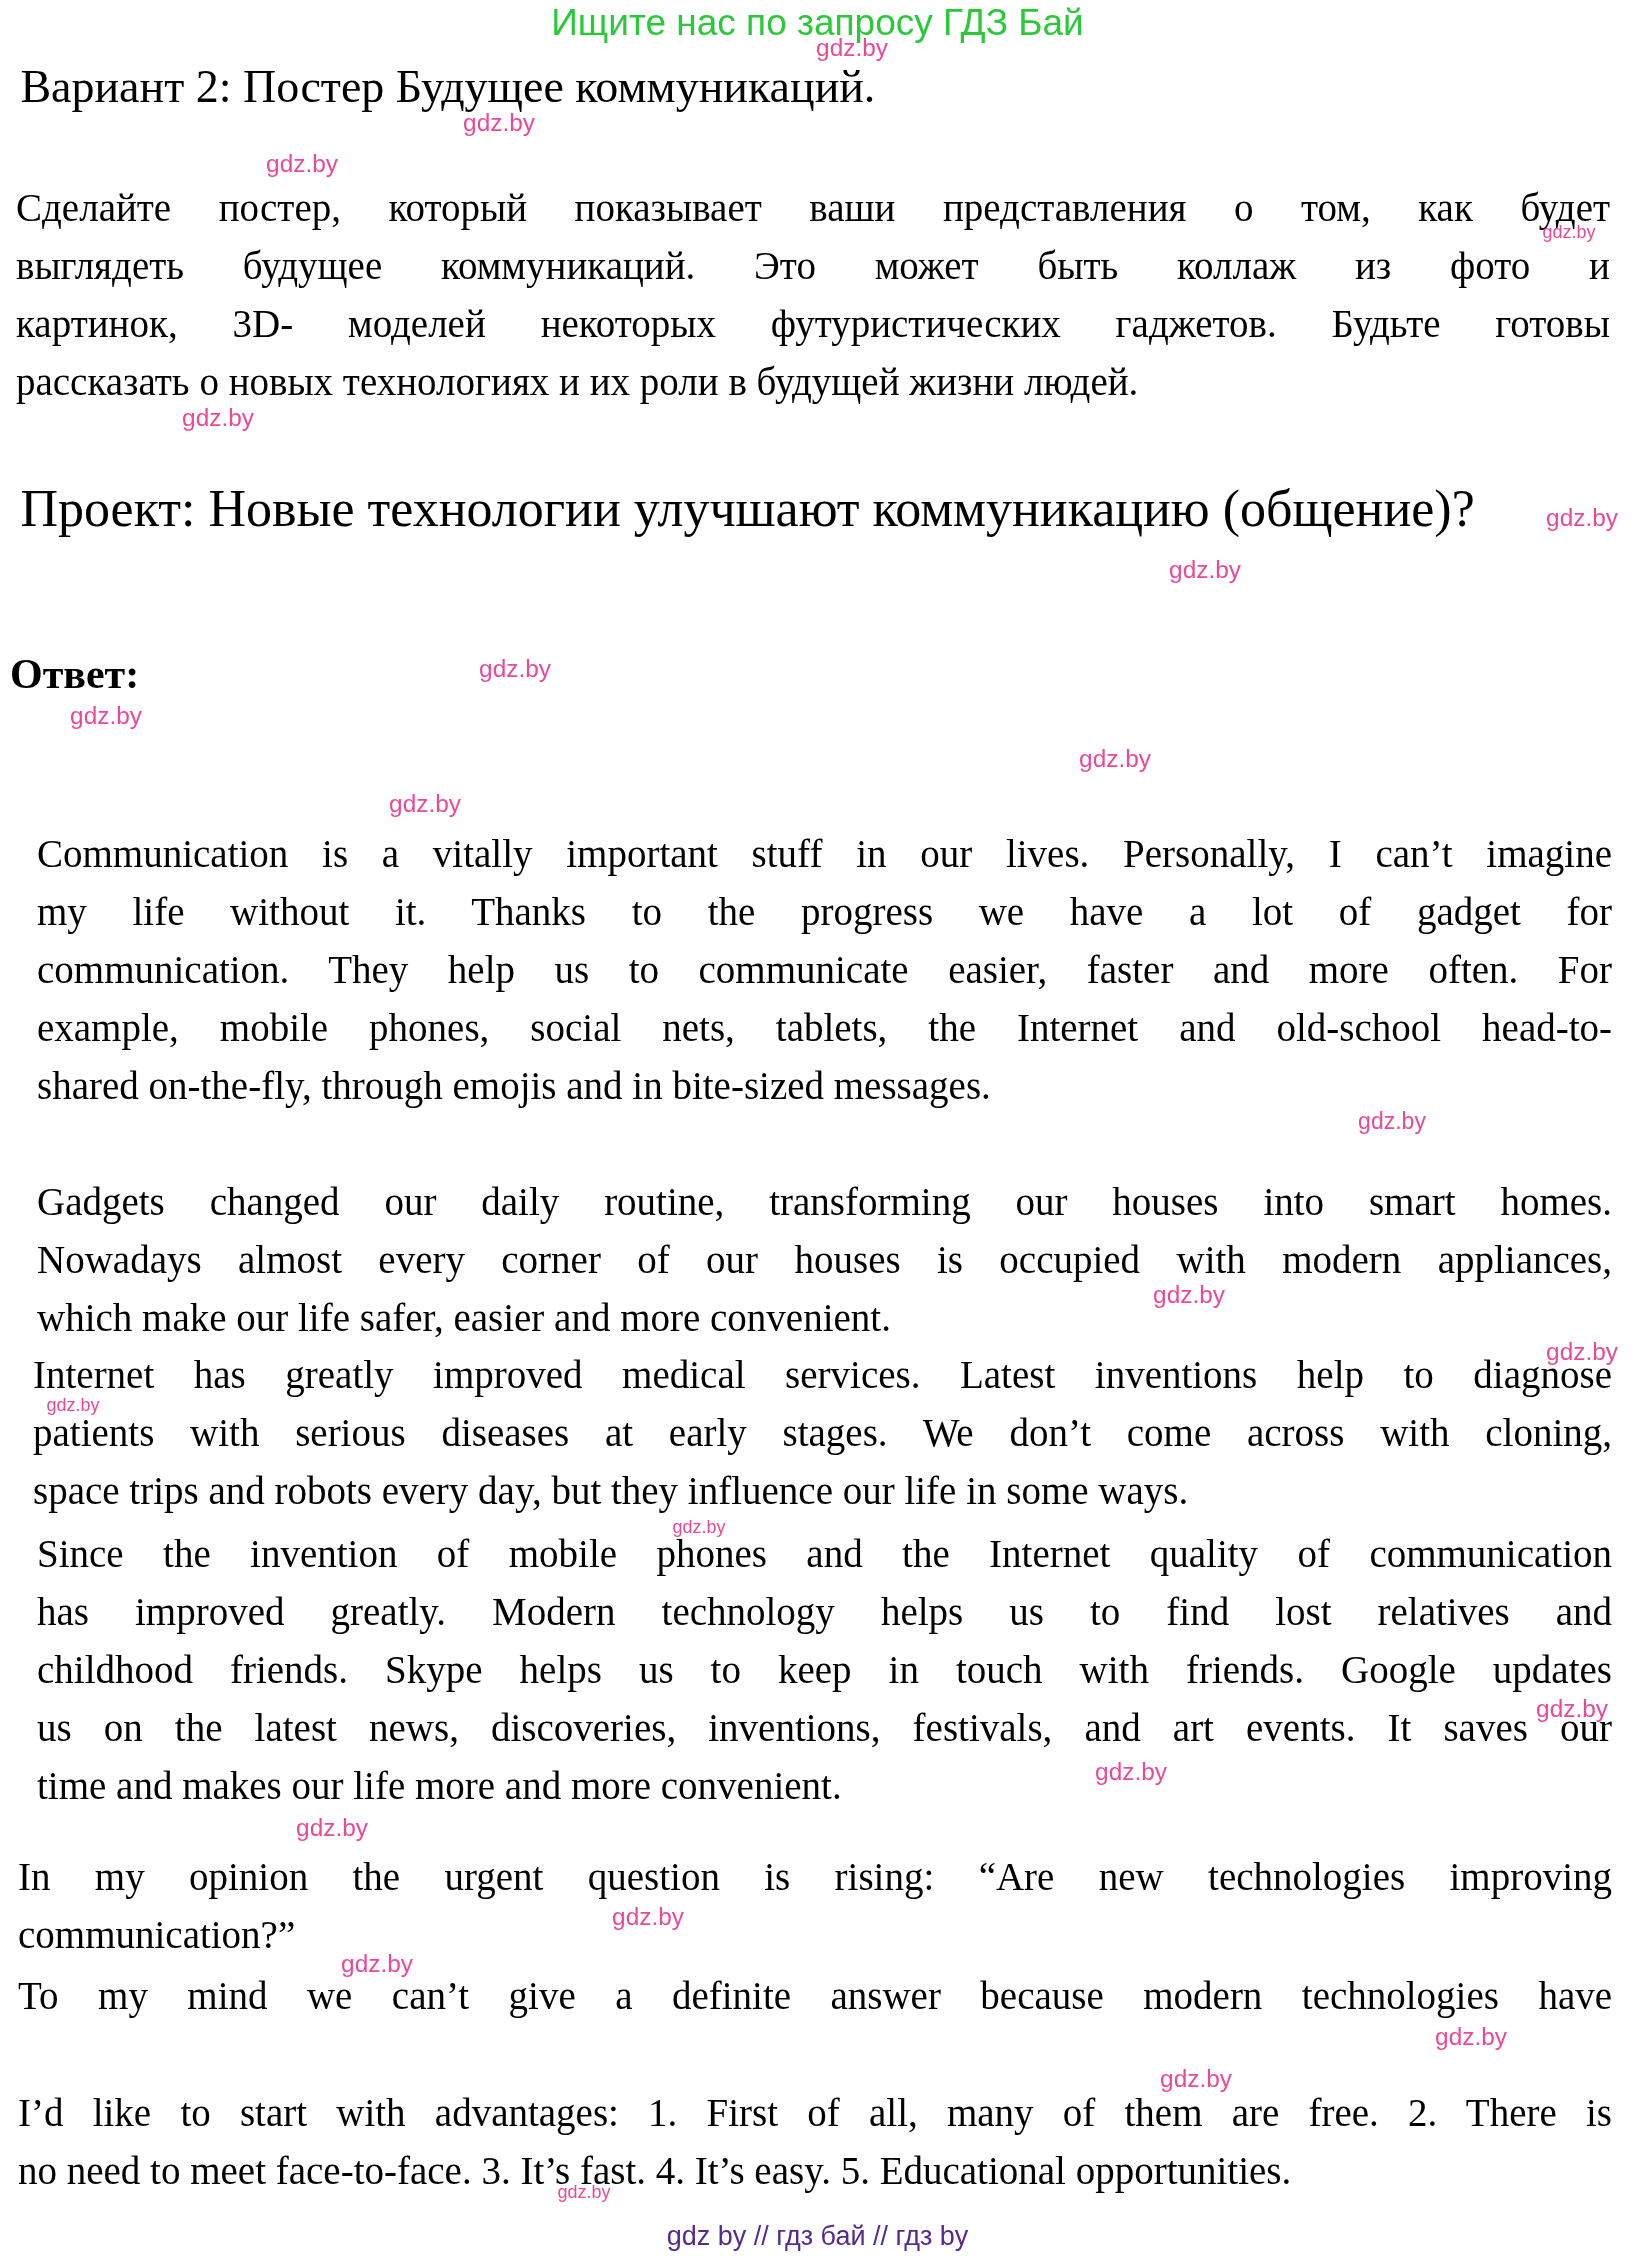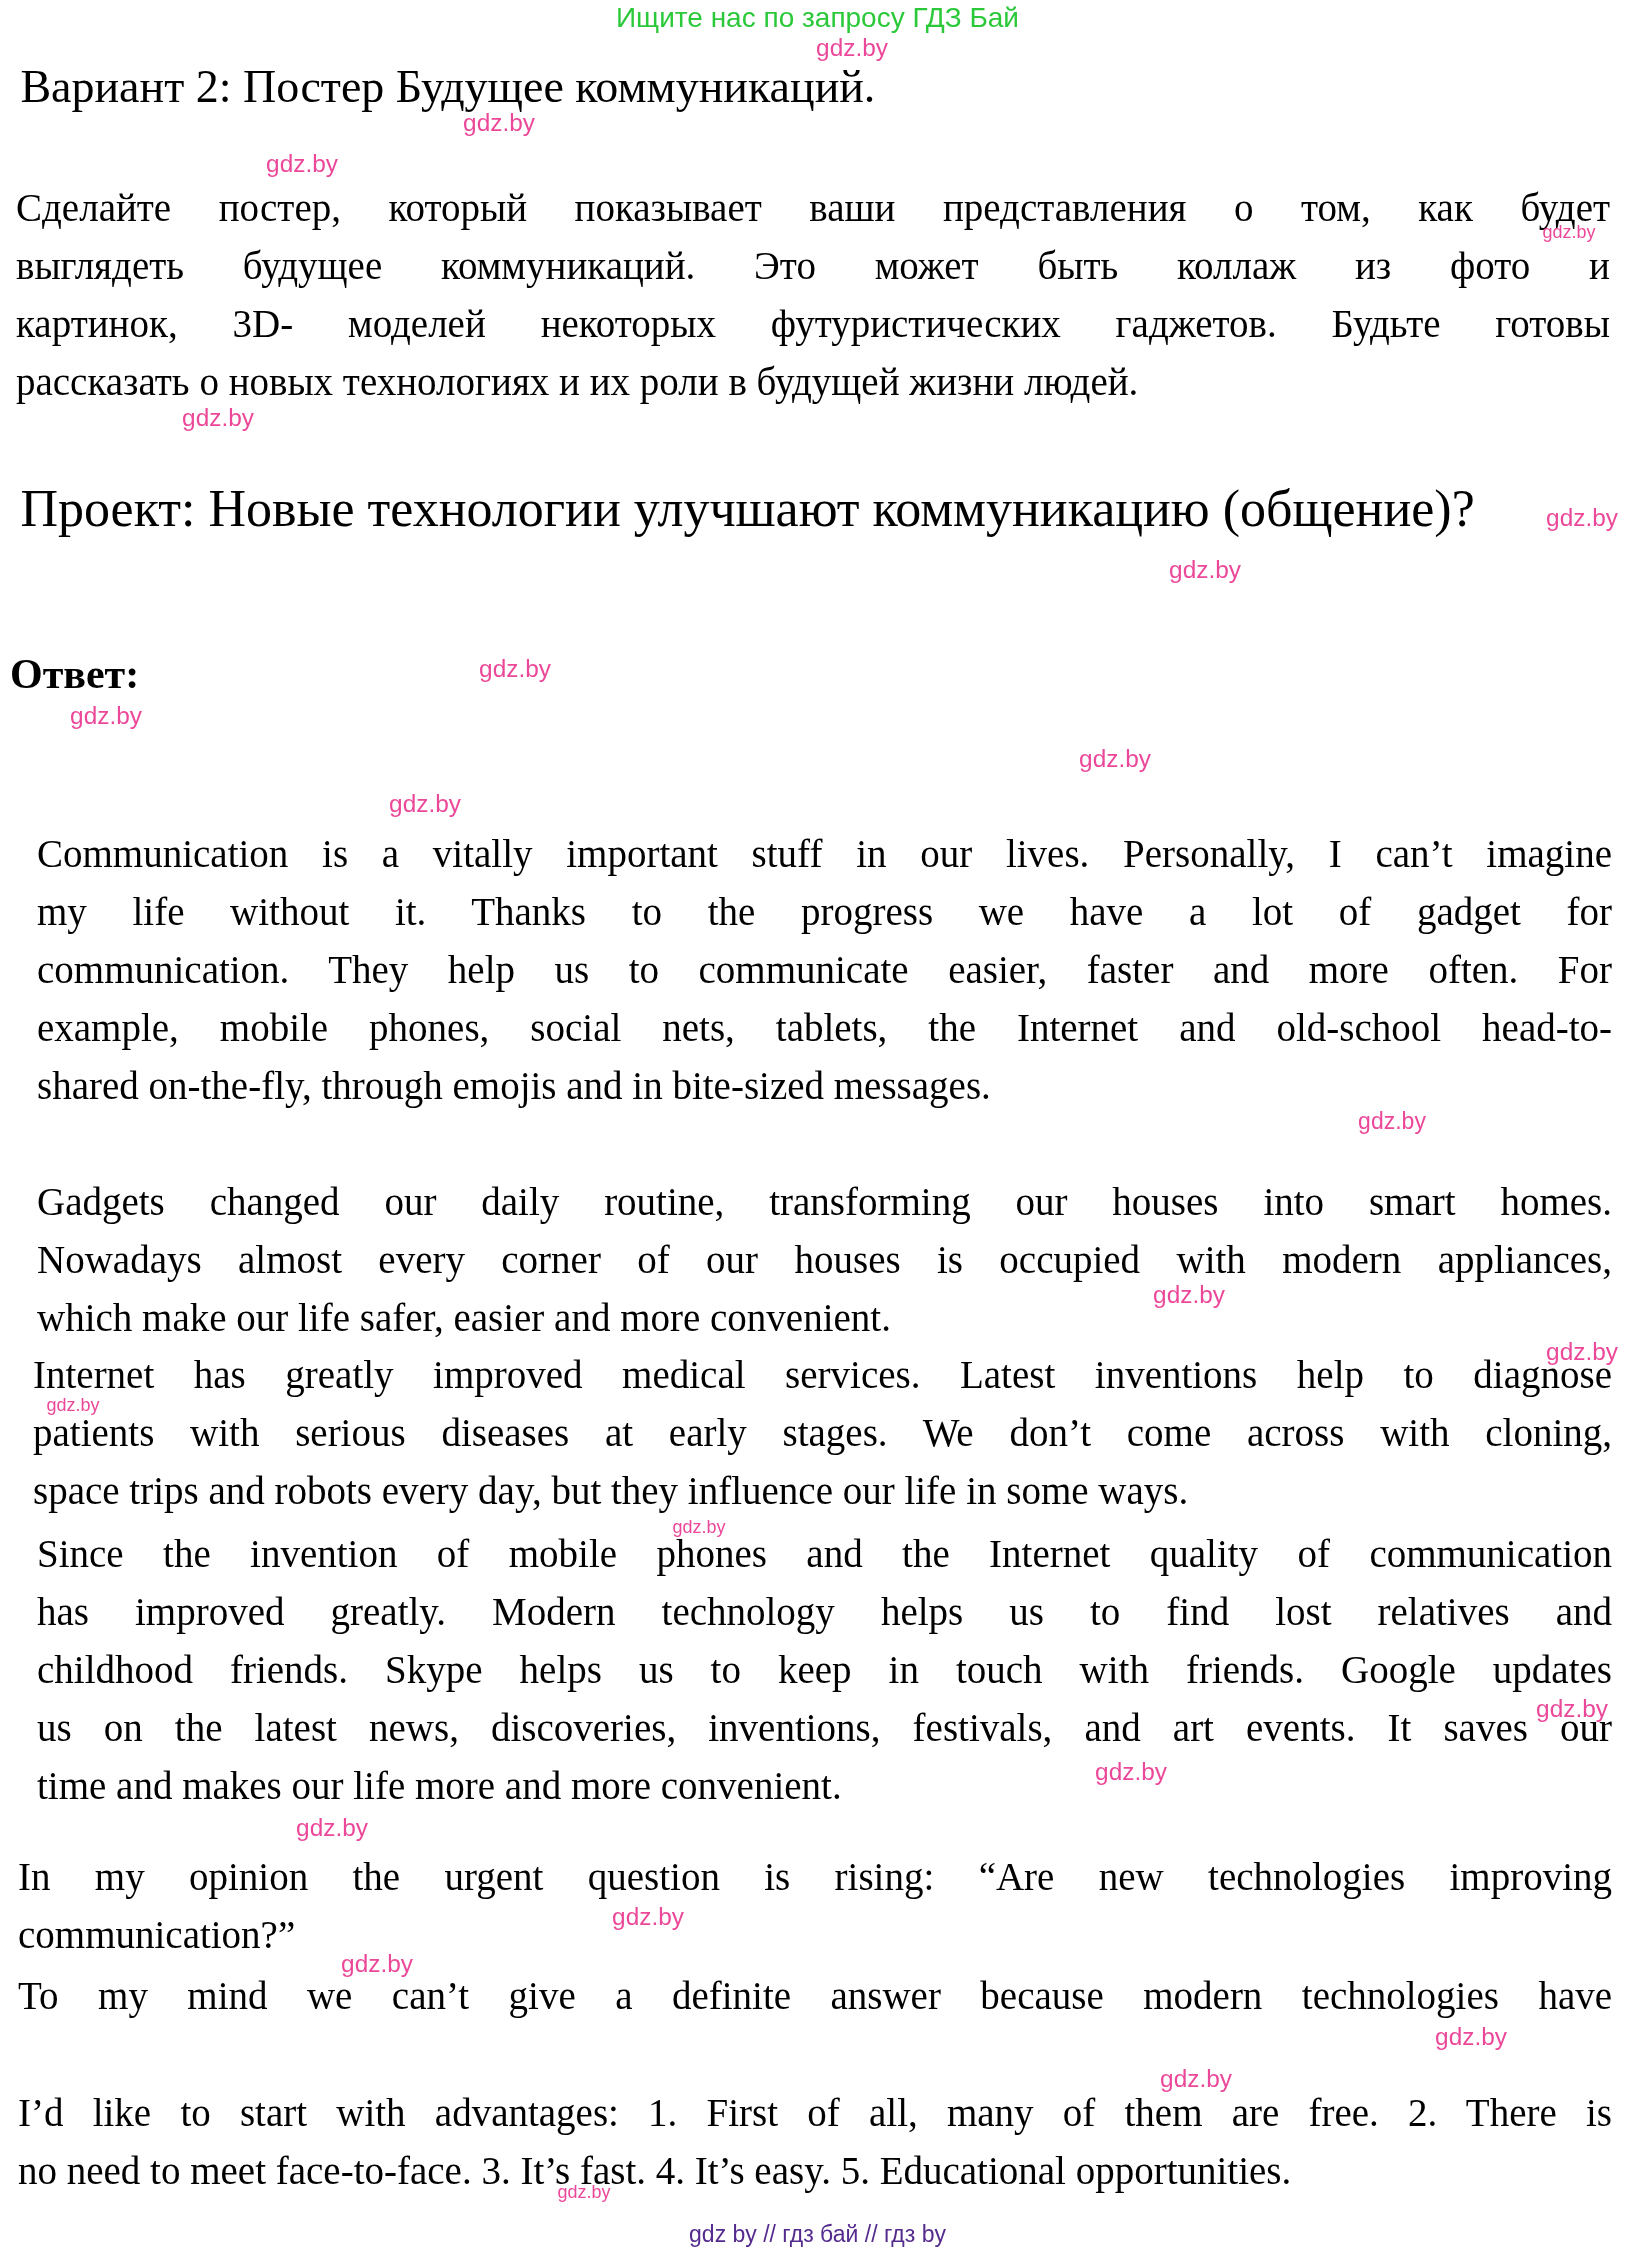--- a/index.html
+++ b/index.html
@@ -5,25 +5,25 @@
   html,body { margin:0; padding:0; background:#ffffff; }
   #page {
     position:relative; width:1635px; height:2261px; background:#ffffff;
     overflow:hidden; color:#000;
     font-family:"Liberation Serif", serif;
   }
   .abs { position:absolute; }
   
   .promo {
     top:1.6px; left:0; width:100%; text-align:center;
-    font-family:"Liberation Sans", sans-serif; font-size:28px;
+    font-family:"Liberation Sans", sans-serif; font-size:37px;
   }
   .footer {
     top:2221px; left:0; width:100%; text-align:center;
-    font-family:"Liberation Sans", sans-serif; font-size:23px;
+    font-family:"Liberation Sans", sans-serif; font-size:27px;
   }
   
   .title   { top:60px;  left:20.4px; font-size:46px; }
   .project { top:479px; left:20.4px; font-size:52px; }
   .answer  { top:650px; left:10px; font-size:42px; font-weight:bold; }
   
   .para { line-height:58px; font-size:39px; }
   .ln   { text-align:justify; text-align-last:justify; height:58px; overflow:visible; white-space:nowrap0; }
   .ln.last { text-align-last:left; }
   .task { top:179px;  left:16px; width:1594px; }

